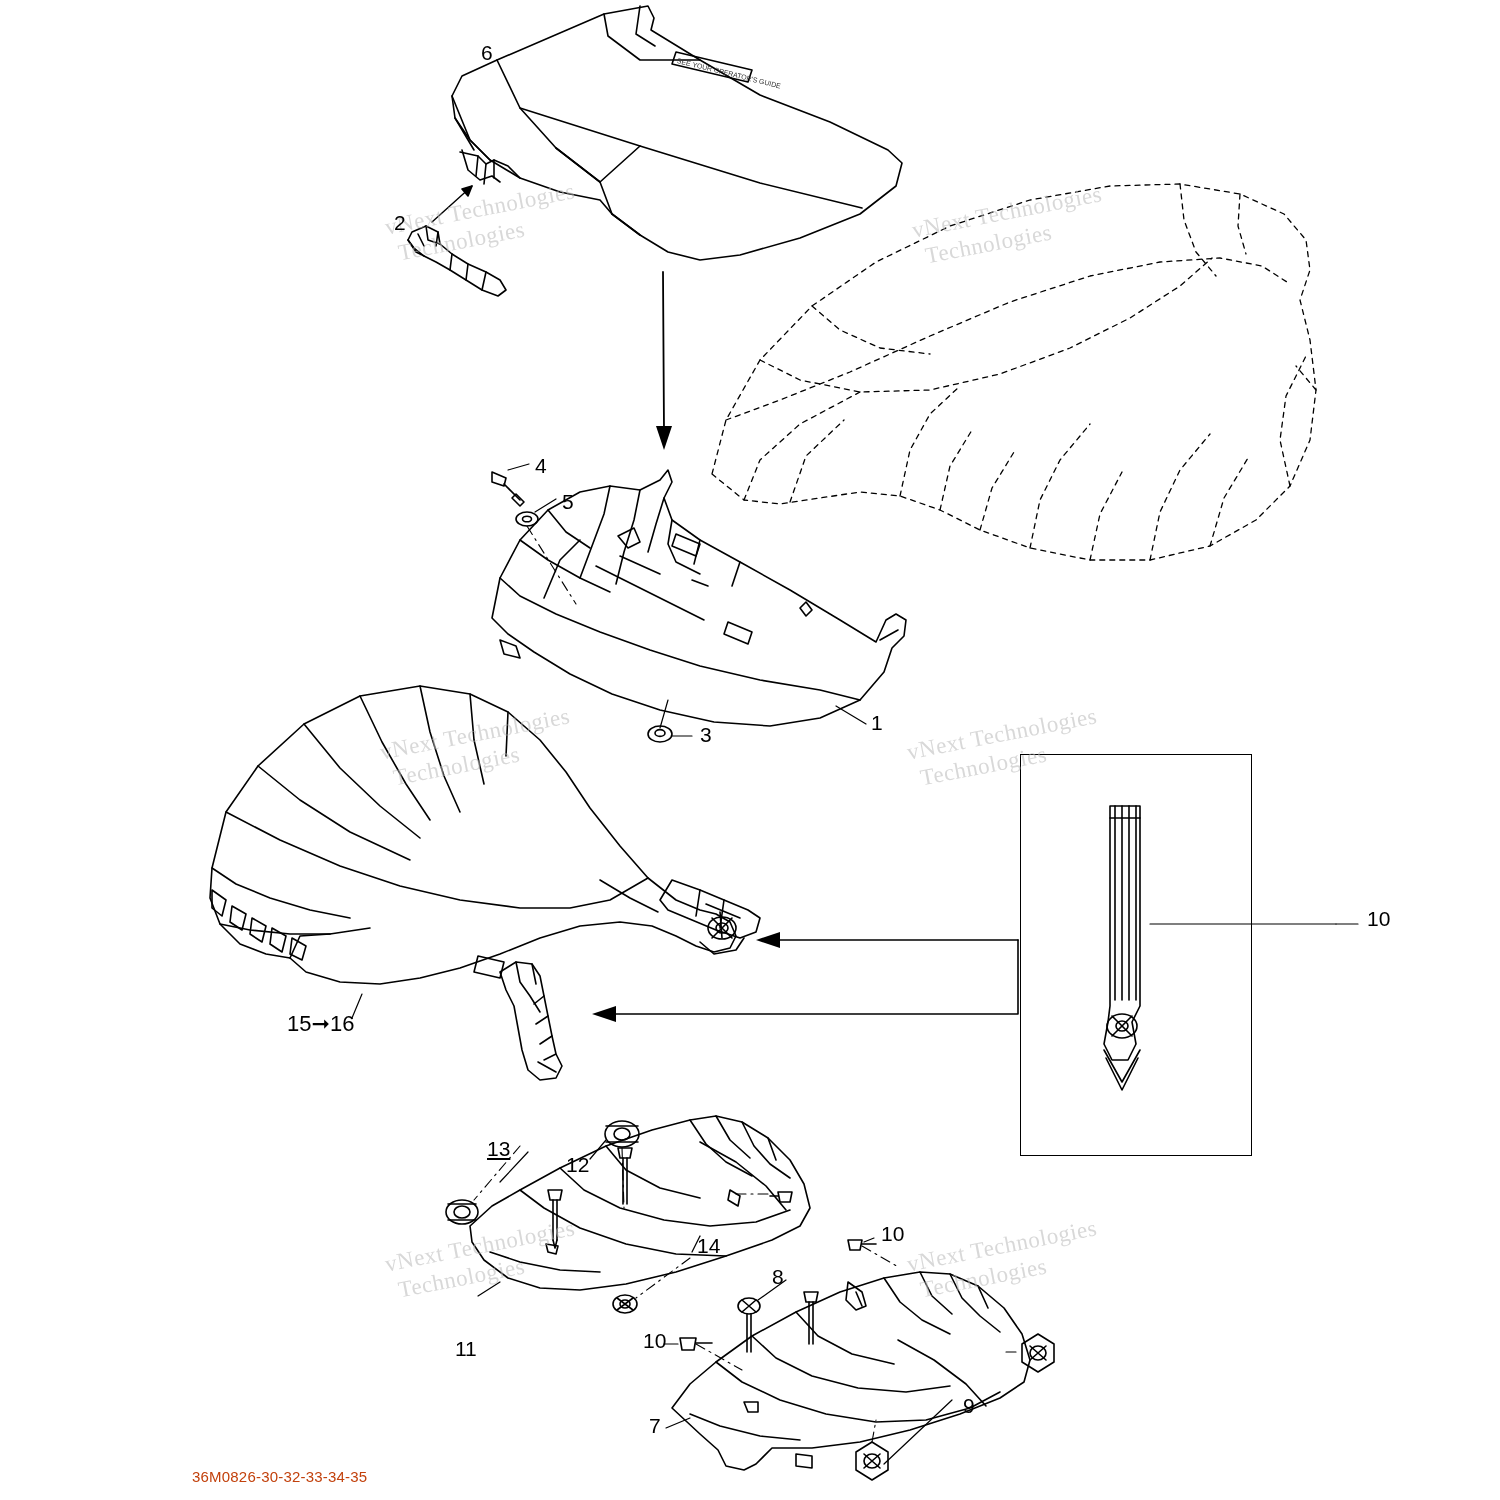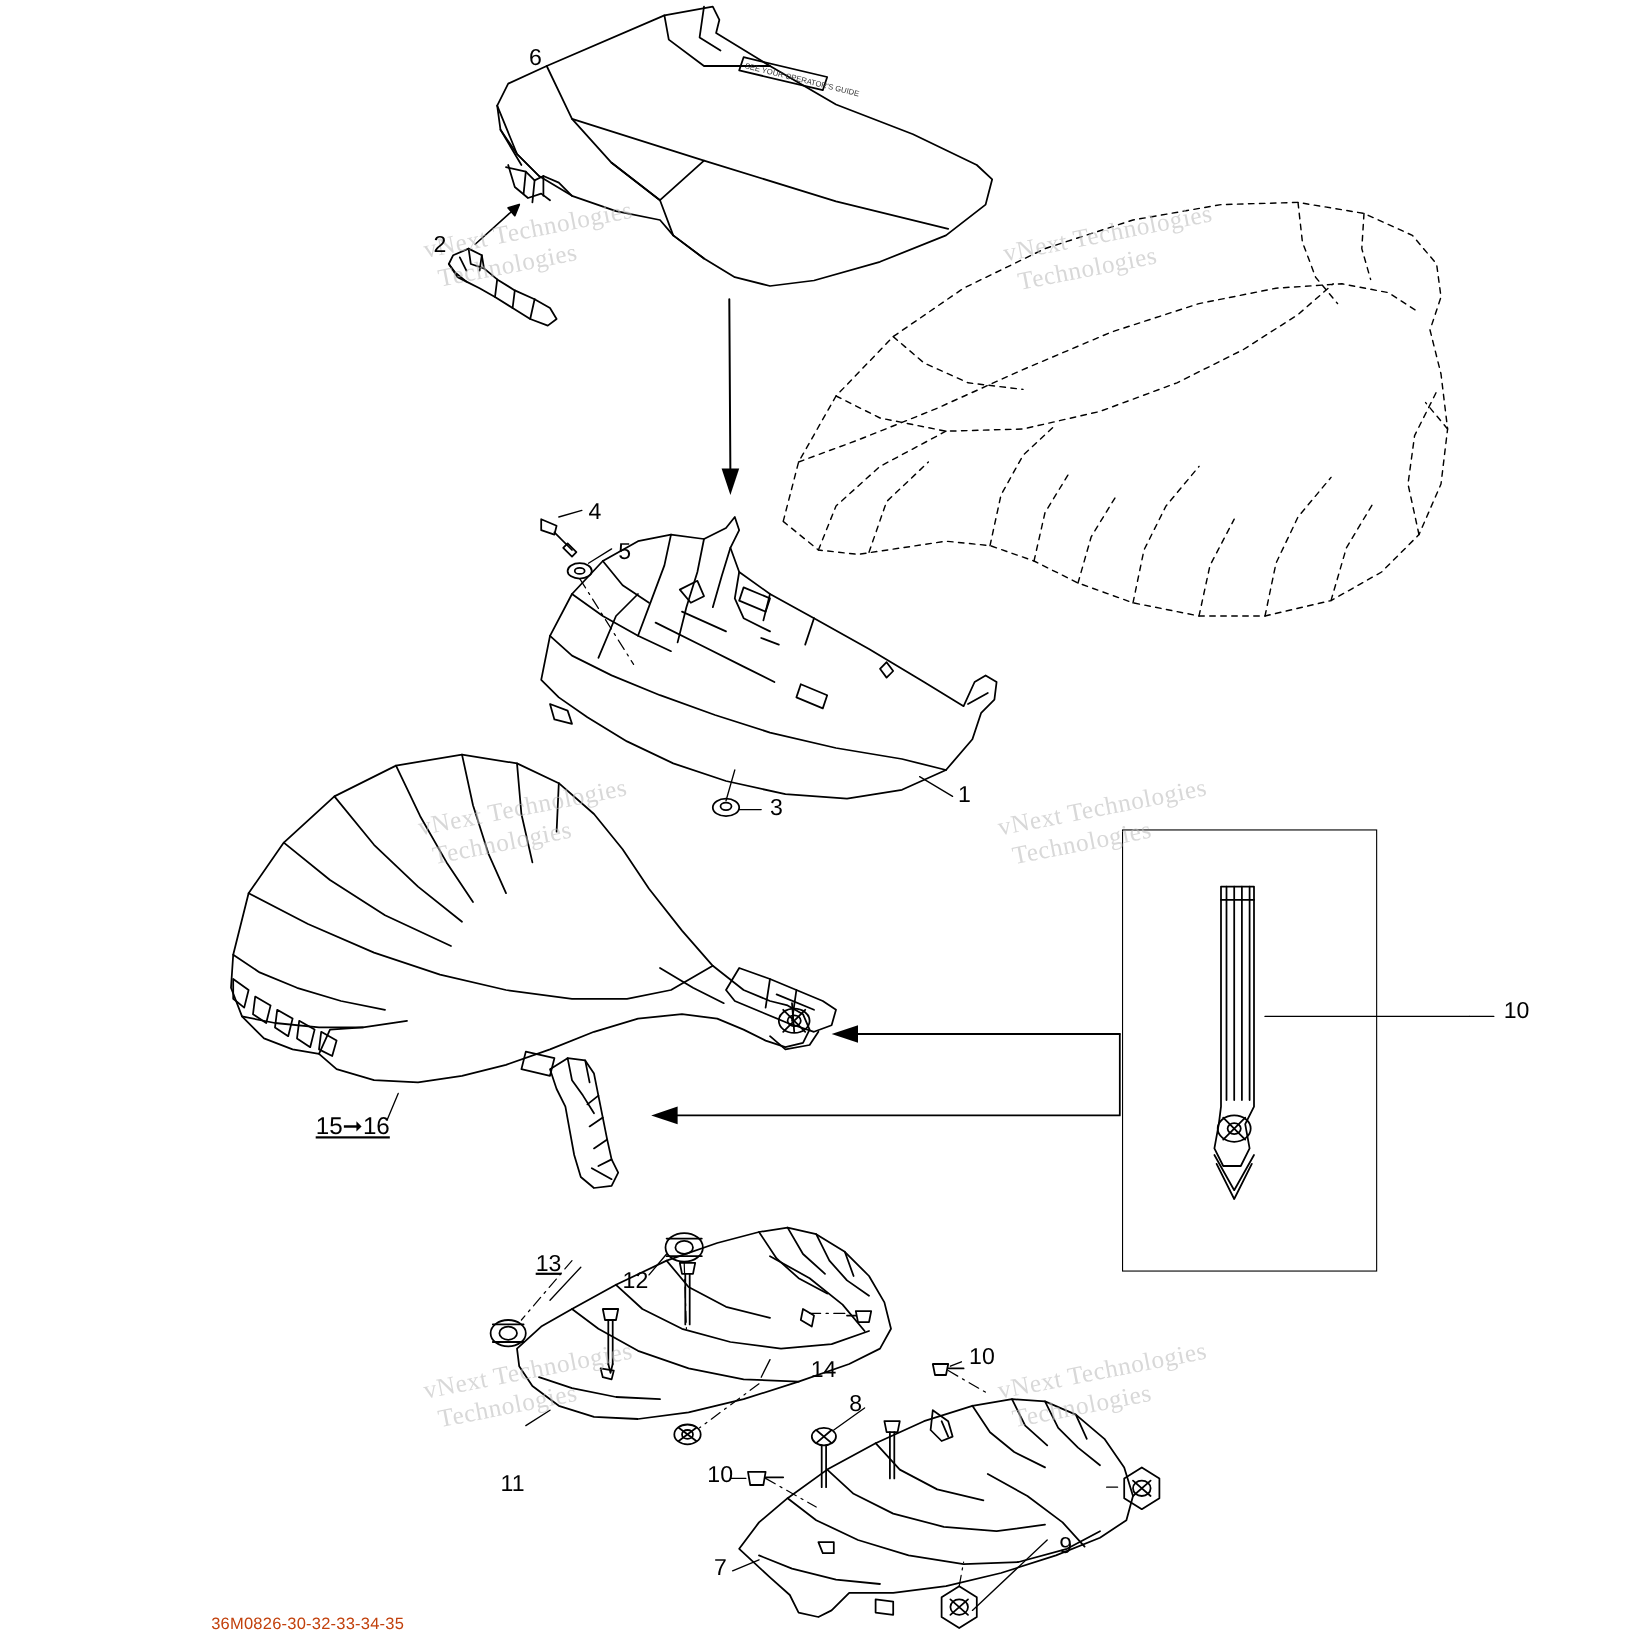--- a/index.html
+++ b/index.html
@@ -30,21 +30,20 @@
   .callout {
     position: absolute;
     font-family: "Liberation Sans", sans-serif;
     font-size: 21px;
     color: #000000;
     white-space: nowrap;
     line-height: 1;
   }
   .callout.big {
     font-size: 22px;
-    text-decoration: underline;
   }
   .partno {
     position: absolute;
     left: 192px;
     top: 1468px;
     font-family: "Liberation Sans", sans-serif;
     font-size: 15px;
     letter-spacing: 0.2px;
     color: #c2410c;
   }
@@ -436,21 +435,21 @@
   <div class="callout" style="left:481px;  top:42px;">6</div>
   <div class="callout" style="left:394px;  top:212px;">2</div>
   <div class="callout" style="left:535px;  top:455px;">4</div>
   <div class="callout" style="left:562px;  top:491px;">5</div>
   <div class="callout" style="left:700px;  top:724px;">3</div>
   <div class="callout" style="left:871px;  top:712px;">1</div>
   <div class="callout" style="left:1367px; top:908px;">10</div>
   <div class="callout big" style="left:287px; top:1013px;">15➞16</div>
   <div class="callout" style="left:487px;  top:1138px;text-decoration:underline;">13</div>
   <div class="callout" style="left:566px;  top:1154px;">12</div>
-  <div class="callout" style="left:737px;  top:1235px;">14</div>
+  <div class="callout" style="left:697px;  top:1235px;">14</div>
   <div class="callout" style="left:455px;  top:1290px;margin-top:48px;">11</div>
   <div class="callout" style="left:881px; top:1223px;">10</div>
   <div class="callout" style="left:772px;  top:1266px;">8</div>
   <div class="callout" style="left:643px; top:1330px;">10</div>
   <div class="callout" style="left:963px;  top:1395px;">9</div>
   <div class="callout" style="left:649px;  top:1415px;">7</div>
 
   <div class="partno">36M0826-30-32-33-34-35</div>
 
 </div>

